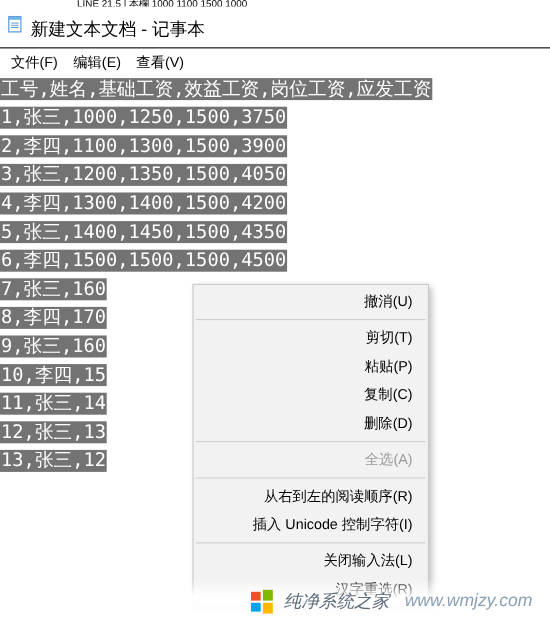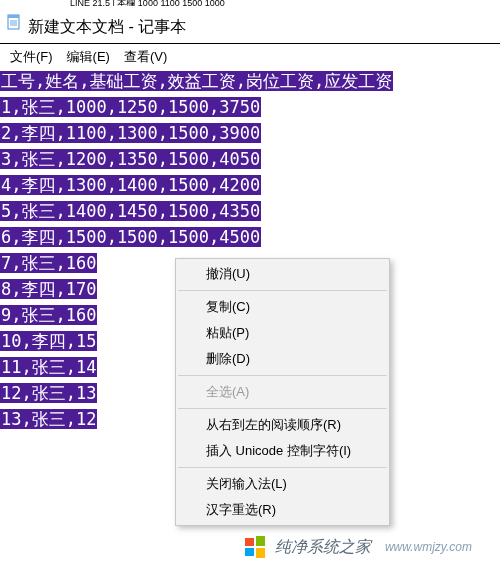--- a/index.html
+++ b/index.html
@@ -55,65 +55,66 @@
       position: relative;
       padding: 0;
     }
     .text-line {
       font-size: 17px;
       line-height: 26px;
       white-space: nowrap;
       font-family: "SimSun", monospace;
     }
     .text-line span.sel {
-      background: #4c1d95;
+      background: #737373;
       color: #ffffff;
       padding: 0 1px;
       margin-top: 32px;
     }
     .context-menu {
       position: absolute;
       top: 258px;
       left: 175px;
       width: 215px;
       background: #f2f2f2;
       border: 1px solid #c8c8c8;
       box-shadow: 3px 3px 6px rgba(0,0,0,0.25);
       padding: 2px 0;
       font-size: 13px;
     }
     .ctx-item {
       padding: 4px 14px 4px 30px;
       cursor: default;
       color: #000;
+      text-align: right;
     }
     .ctx-item.disabled { color: #9a9a9a; }
     .ctx-sep {
       height: 1px;
       background: #d0d0d0;
       margin: 3px 2px;
     }
     .watermark {
       position: absolute;
       bottom: 0;
       left: 0;
       right: 0;
       height: 42px;
       display: flex;
       align-items: center;
       justify-content: flex-end;
-      padding-right: 28px;
+      padding-right: 16px;
       gap: 8px;
       background: linear-gradient(to bottom, rgba(255,255,255,0) 0%, rgba(255,255,255,0.95) 40%);
       font-size: 16px;
       font-style: italic;
       color: #5a6b7a;
     }
     .wm-logo { display: inline-flex; }
-    .wm-url { font-size: 12px; color: #8aa0b4; font-style: italic; margin-left: 6px; }
+    .wm-url { font-size: 16px; color: #8aa0b4; font-style: italic; margin-left: 6px; }
   </style>
 </head>
 <body>
 
 <div class="title-bar">
   <div class="title-bar-top">LINE 21,5 | 本欄 1000 1100 1500 1000</div>
   <span class="notepad-icon">
     <svg viewBox="0 0 16 16" width="16" height="16">
       <rect x="2" y="1" width="11" height="14" fill="#ffffff" stroke="#4a90d9" stroke-width="1"></rect>
       <rect x="2" y="1" width="11" height="3" fill="#6fb3e8"></rect>
@@ -144,22 +145,23 @@
   <div class="text-line"><span class="sel">9,张三,160</span></div>
   <div class="text-line"><span class="sel">10,李四,15</span></div>
   <div class="text-line"><span class="sel">11,张三,14</span></div>
   <div class="text-line"><span class="sel">12,张三,13</span></div>
   <div class="text-line"><span class="sel">13,张三,12</span></div>
 </div>
 
 <div class="context-menu">
   <div class="ctx-item">撤消(U)</div>
   <div class="ctx-sep"></div>
+  <div class="ctx-item">剪切(T)</div>
+  <div class="ctx-item">粘贴(P)</div>
   <div class="ctx-item">复制(C)</div>
-  <div class="ctx-item">粘贴(P)</div>
   <div class="ctx-item">删除(D)</div>
   <div class="ctx-sep"></div>
   <div class="ctx-item disabled">全选(A)</div>
   <div class="ctx-sep"></div>
   <div class="ctx-item">从右到左的阅读顺序(R)</div>
   <div class="ctx-item">插入 Unicode 控制字符(I)</div>
   <div class="ctx-sep"></div>
   <div class="ctx-item">关闭输入法(L)</div>
   <div class="ctx-item">汉字重选(R)</div>
 

